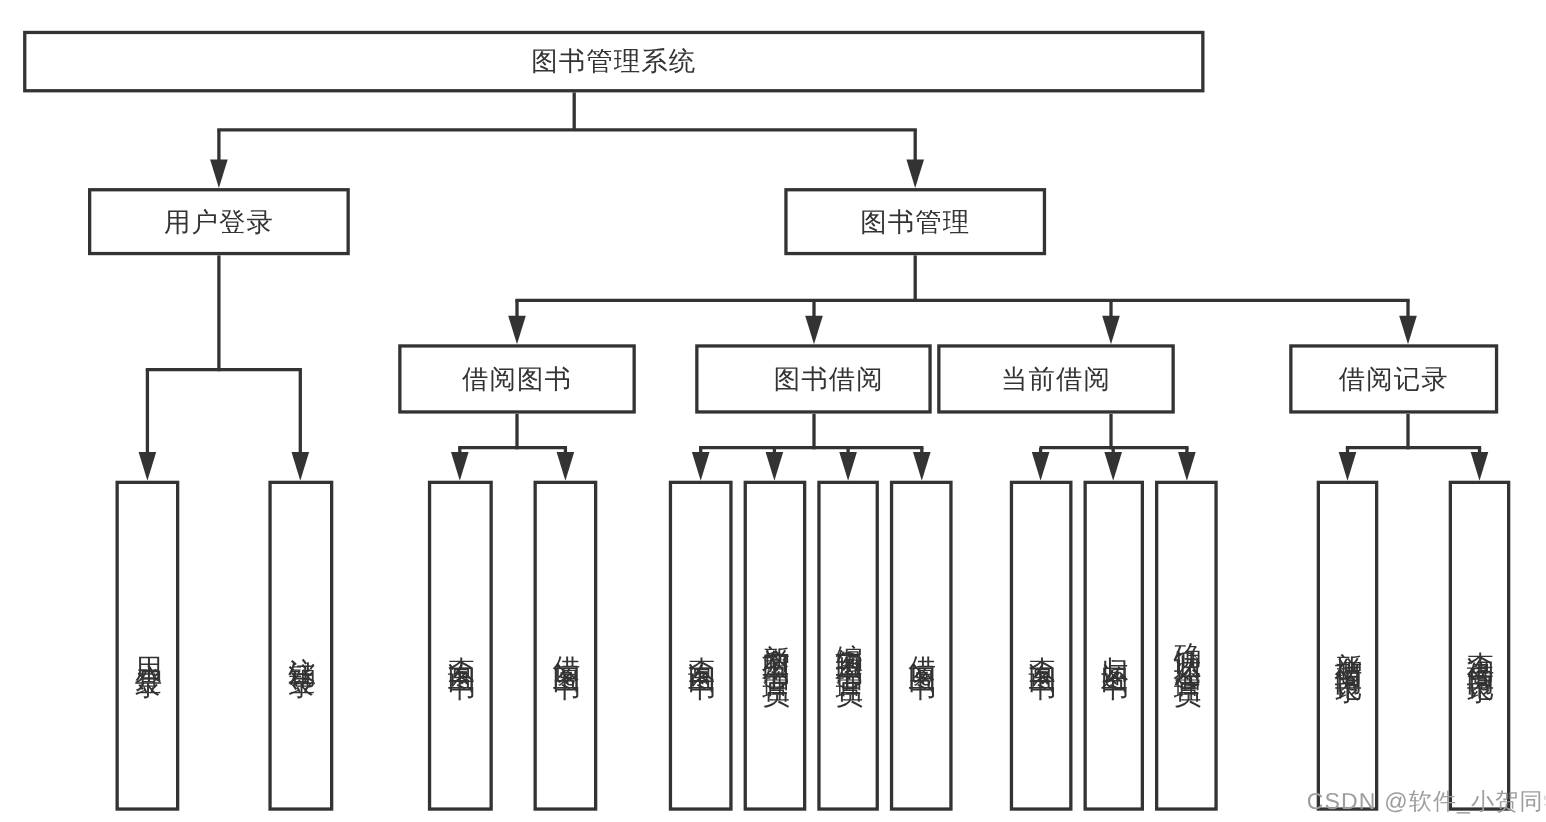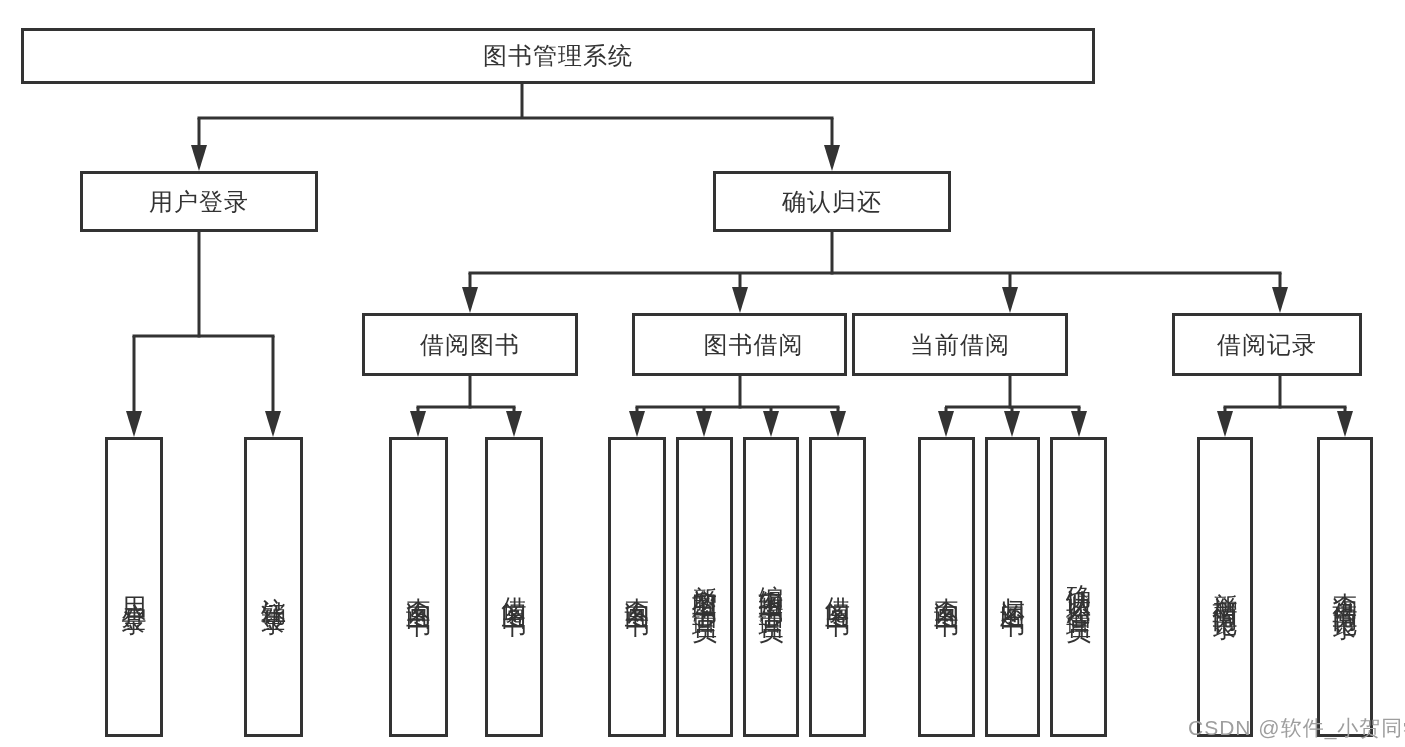--- a/index.html
+++ b/index.html
@@ -118,21 +118,21 @@
   </svg>
 
   <div class="box" style="left:21px;top:28px;width:1074px;height:56px;">
     <span class="hlabel">图书管理系统</span>
   </div>
 
   <div class="box" style="left:80px;top:171px;width:238px;height:61px;">
     <span class="hlabel">用户登录</span>
   </div>
   <div class="box" style="left:713px;top:171px;width:238px;height:61px;">
-    <span class="hlabel">确认归还</span>
+    <span class="hlabel">图书管理</span>
   </div>
 
   <div class="box" style="left:362px;top:313px;width:216px;height:63px;">
     <span class="hlabel">借阅图书</span>
   </div>
   <div class="box" style="left:632px;top:313px;width:215px;height:63px;padding-left:28px;">
     <span class="hlabel">图书借阅</span>
   </div>
   <div class="box" style="left:852px;top:313px;width:216px;height:63px;">
     <span class="hlabel">当前借阅</span>

